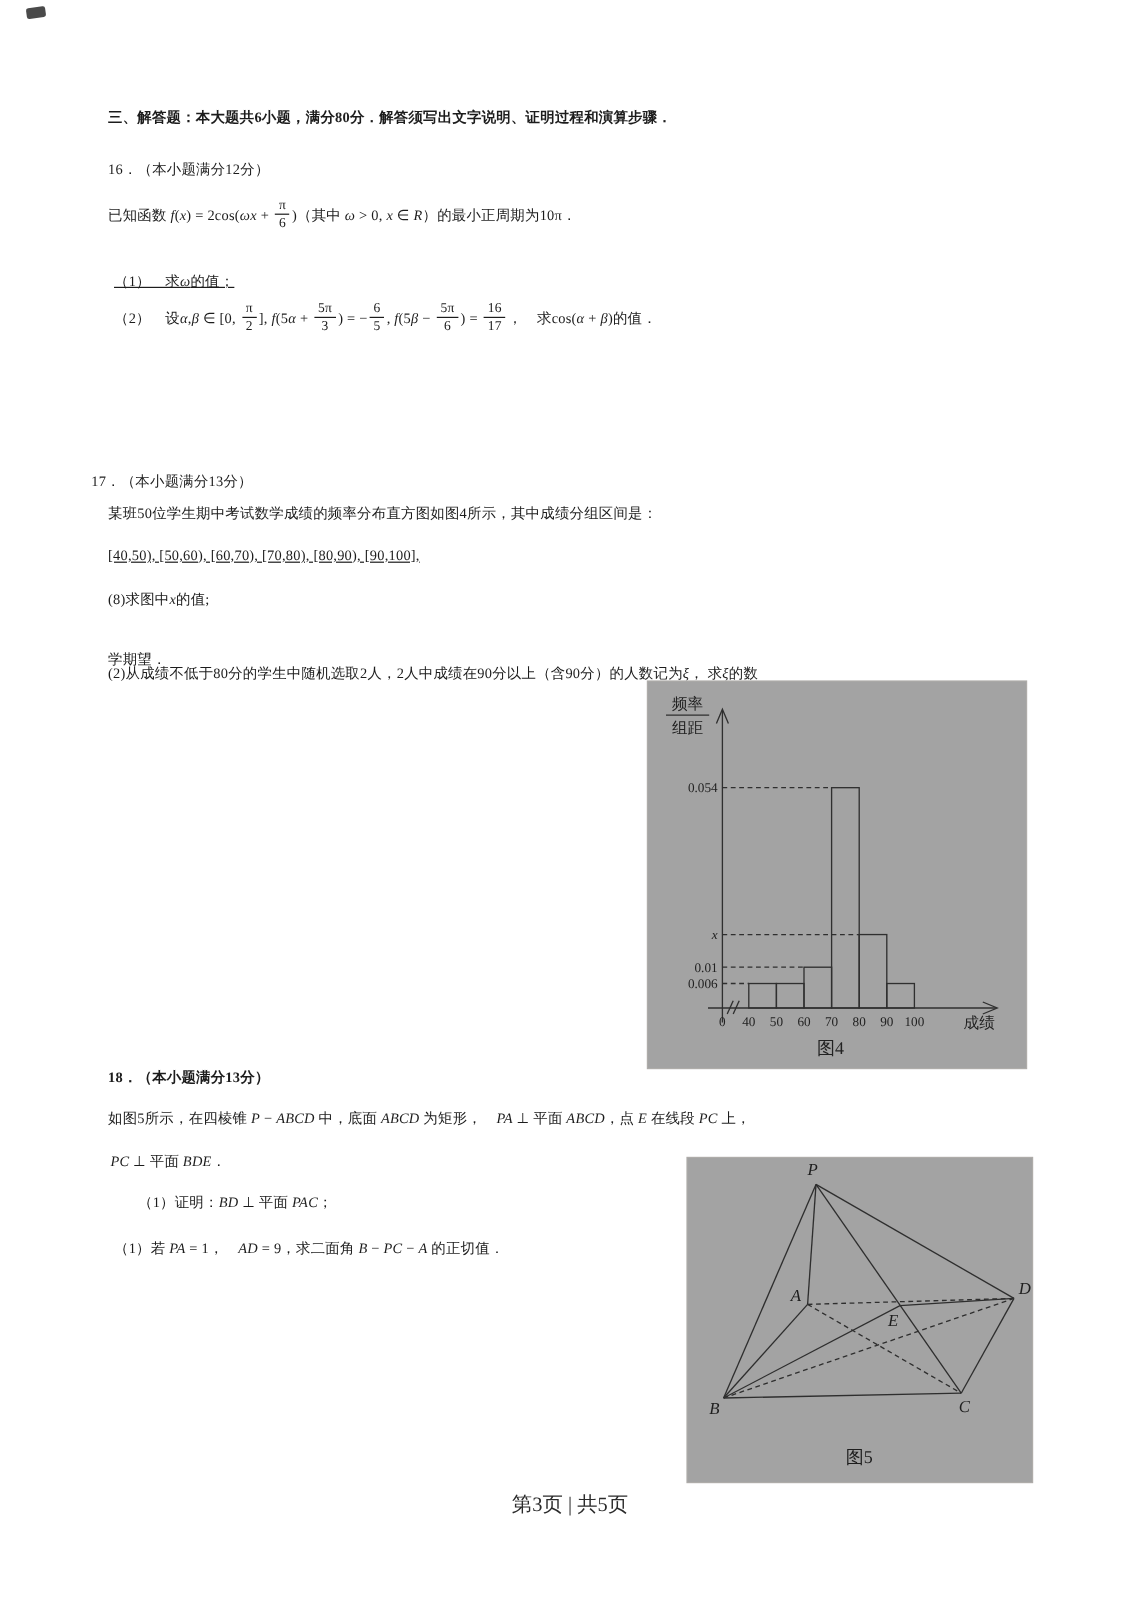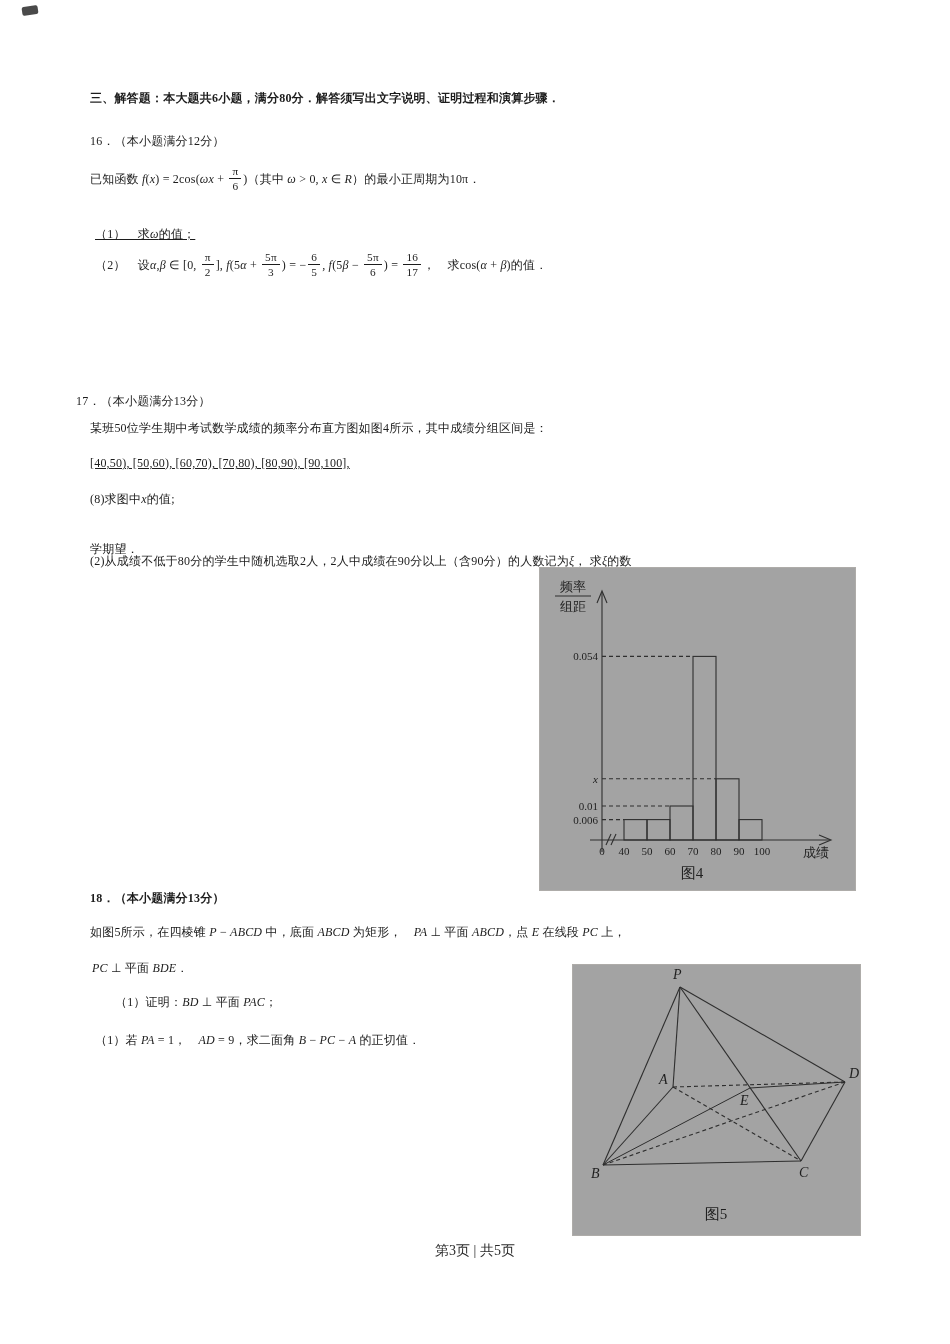--- a/index.html
+++ b/index.html
@@ -23,21 +23,21 @@
   .frac .num { display: block; border-bottom: 1.3px solid #1c1c1c; padding: 0 3px 1px; }
   .frac .den { display: block; padding: 1px 3px 0; }
   .figure { position: absolute; background: #a3a3a3; box-shadow: 0 0 0 1px #aeaca9; }
   .fig4 { left: 540px; top: 568px; width: 315px; height: 322px; }
   .fig5 { left: 573px; top: 965px; width: 287px; height: 270px; }
   .vlabel { font-style: italic; font-family: "Liberation Serif", serif; font-size: 14px; fill: #1e1e1e; }
   .fig-caption { font-family: "Liberation Serif", serif; font-size: 15px; fill: #1e1e1e; }
   .artifact { position: absolute; left: 22px; top: 6px; width: 16px; height: 9px;
               background: #2a2a2a; border-radius: 2px; transform: rotate(-8deg); opacity: .85; }
   .footer { position: absolute; left: 0; right: 0; top: 1242px; text-align: center;
-            font-size: 14px; color: #2b2b2b; }
+            font-size: 17px; color: #2b2b2b; }
 </style>
 </head>
 <body>
 
 <div class="page-root">
 
   <div class="artifact"></div>
 
   <div class="t bold" style="left:90px; top:90px;">三、解答题：本大题共6小题，满分80分．解答须写出文字说明、证明过程和演算步骤．</div>
 

